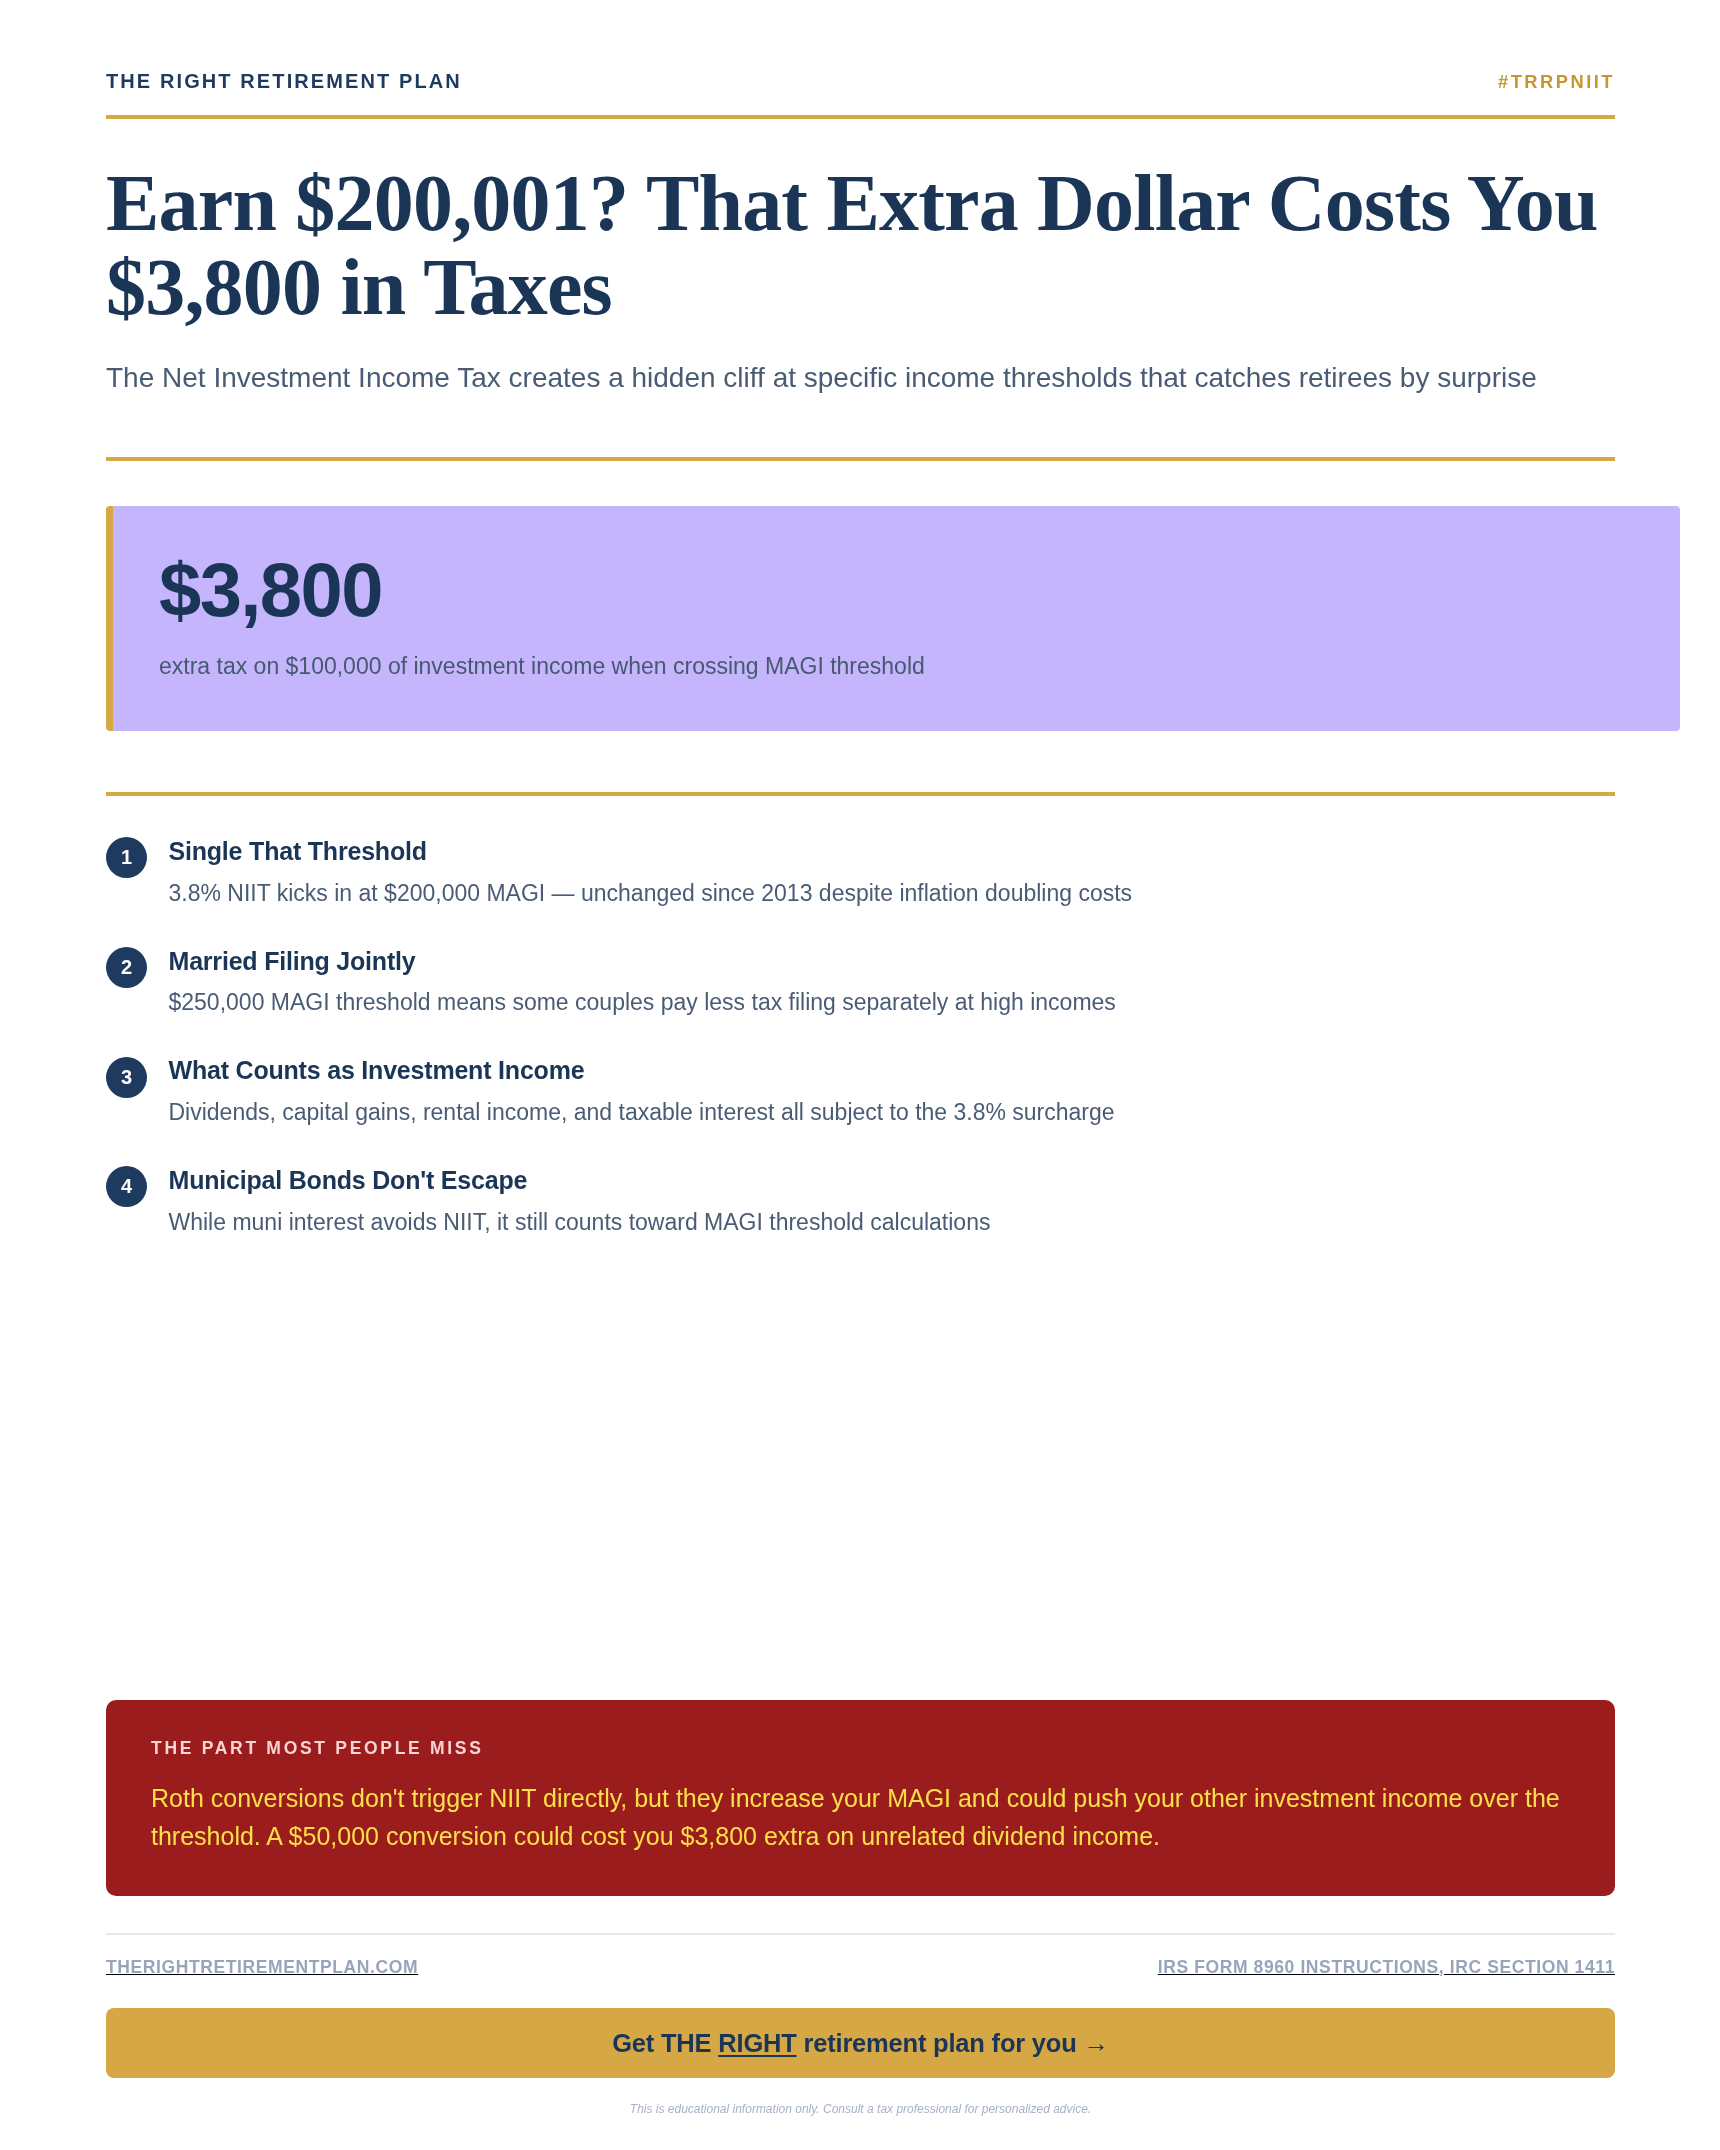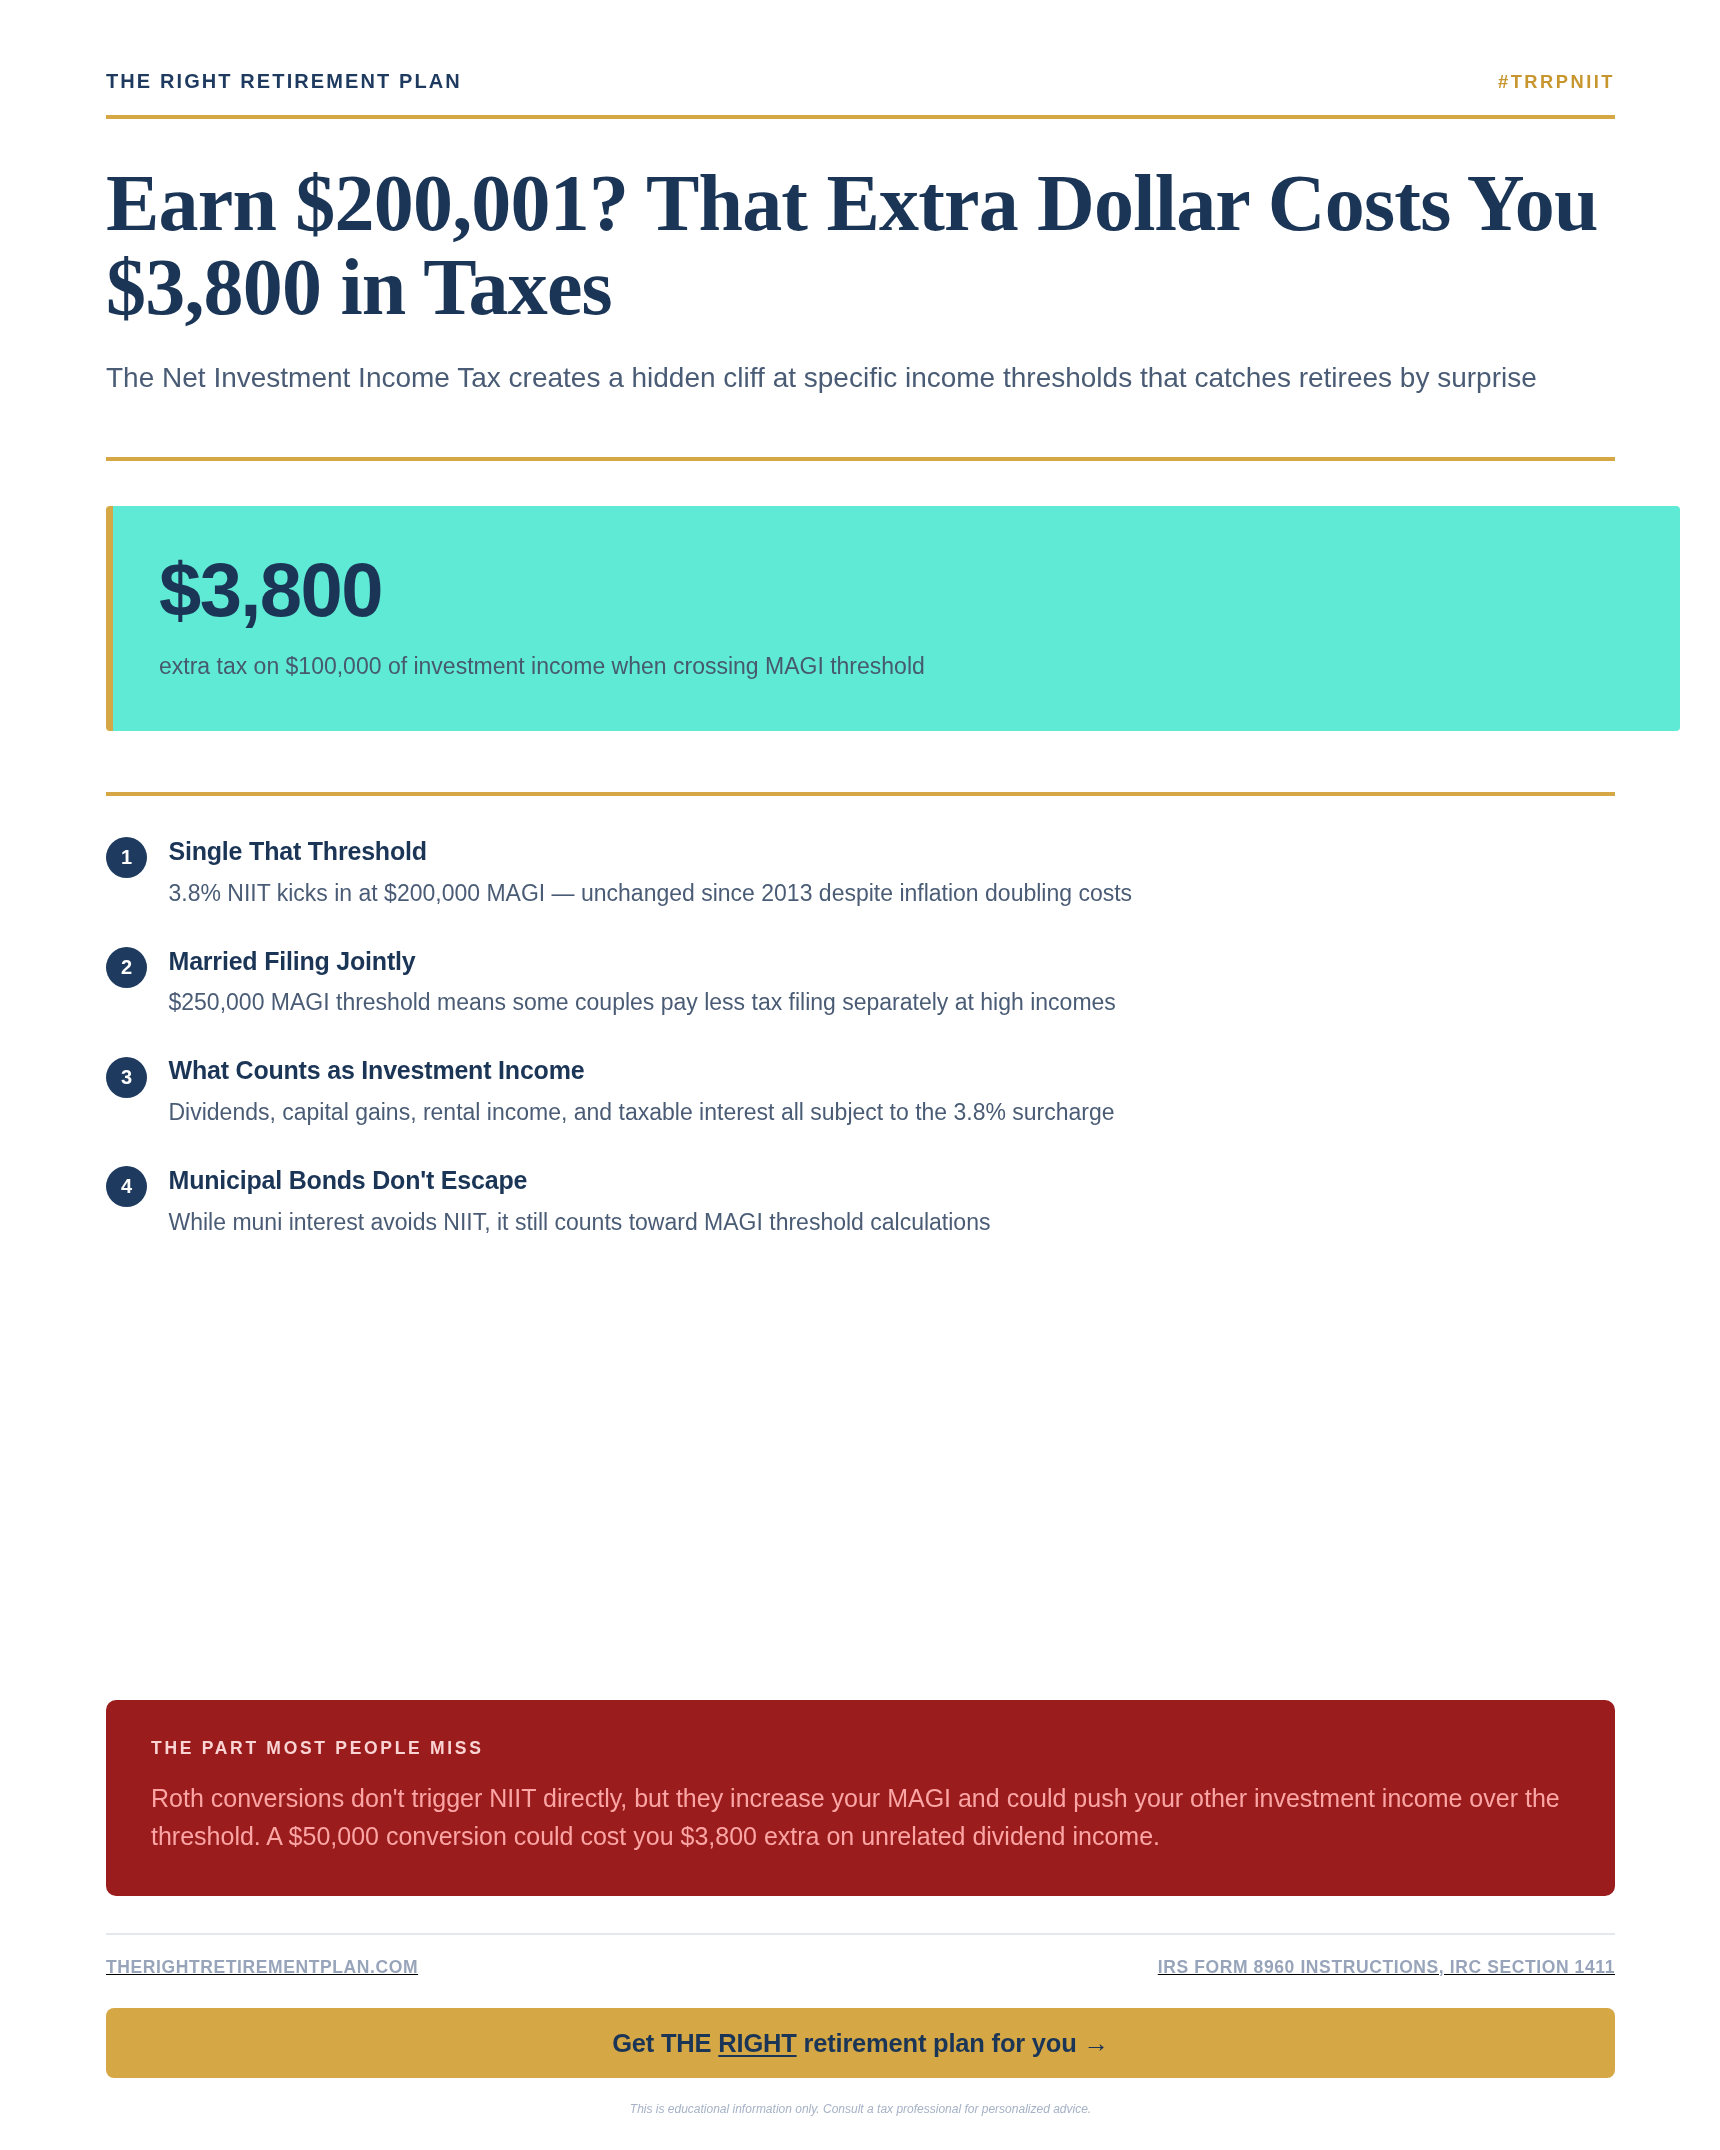--- a/index.html
+++ b/index.html
@@ -74,21 +74,21 @@
     font-weight: 400;
     max-width: 1537px;
   }
 
   .divider-wrap-1 { margin-top: 58px; }
   .divider-wrap-2 { margin-top: 61px; }
 
   
   .stat-card {
     margin-top: 45px;
-    background: #5eead4;
+    background: #c4b5fd;
     border-left: 7.2px solid #D6A845;
     border-radius: 4px;
     padding: 46px 48px 49px 46px;
     box-sizing: border-box;
     width: 1574px;
   }
   .stat-value {
     font-size: 76px;
     font-weight: 700;
     letter-spacing: -1.6px;
@@ -157,21 +157,21 @@
     font-size: 17.5px;
     font-weight: 700;
     letter-spacing: 2.7px;
     color: #FAD4D4;
     text-transform: uppercase;
   }
   .alert-text {
     margin-top: 20px;
     font-size: 25px;
     line-height: 1.52;
-    color: #fca5a5;
+    color: #fde047;
   }
 
   
   .footer-rule {
     height: 1.6px;
     background: #E3E8EF;
     margin-top: 37px;
   }
   .meta {
     display: flex;

